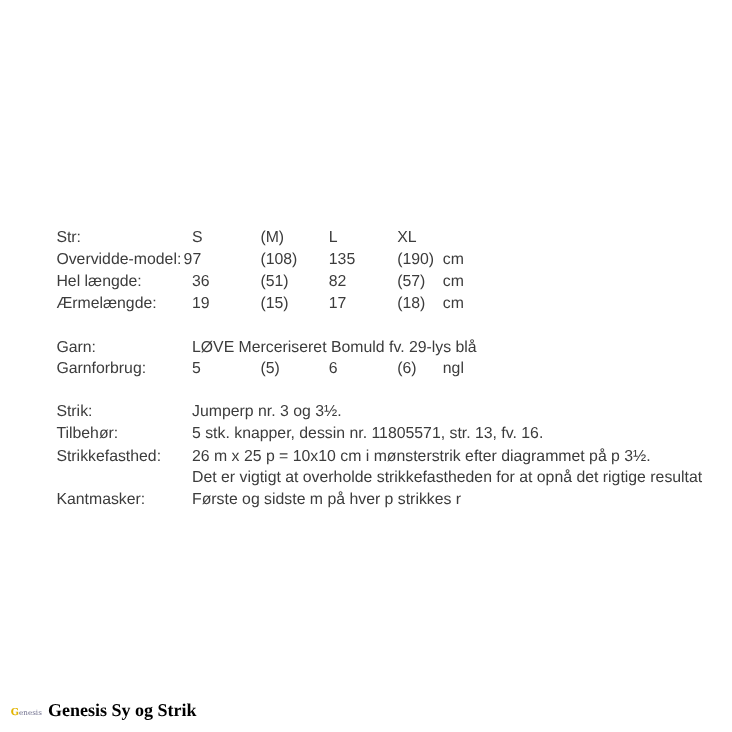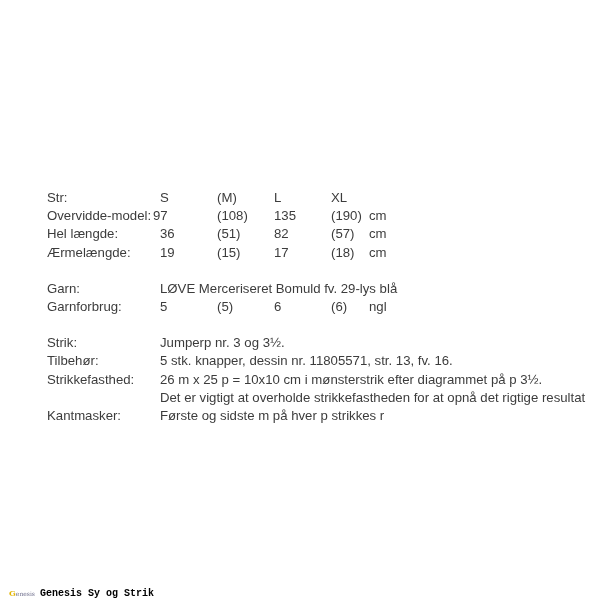--- a/index.html
+++ b/index.html
@@ -18,21 +18,21 @@
     .c4 { left:284px;text-align:center; }
     .c5 { left:322px; }
     .val { left:113px; }
     .gap { height:18px; }
     .footer { position:absolute; left:9px; top:587px; height:12px; display:flex; align-items:center; }
     .logo {
       width:22px; height:9px; position:relative; margin-right:9px;
       font-family:"DejaVu Serif", serif; font-size:6px; color:#6e6e8c; line-height:9px;
     }
     .logo .g { color:#e2b400; font-size:8px; font-weight:bold; }
-    .brand { font-family:Liberation Mono, monospace; font-weight:bold; font-size:10px; color:#000; }
+    .brand { font-family:Liberation Serif, serif; font-weight:bold; font-size:15px; color:#000; }
   </style>
 </head>
 <body>
 
 <div class="doc">
   <div class="row">
     <span class="lbl">Str:</span>
     <span class="c1">S</span>
     <span class="c2">(M)</span>
     <span class="c3">L</span>

